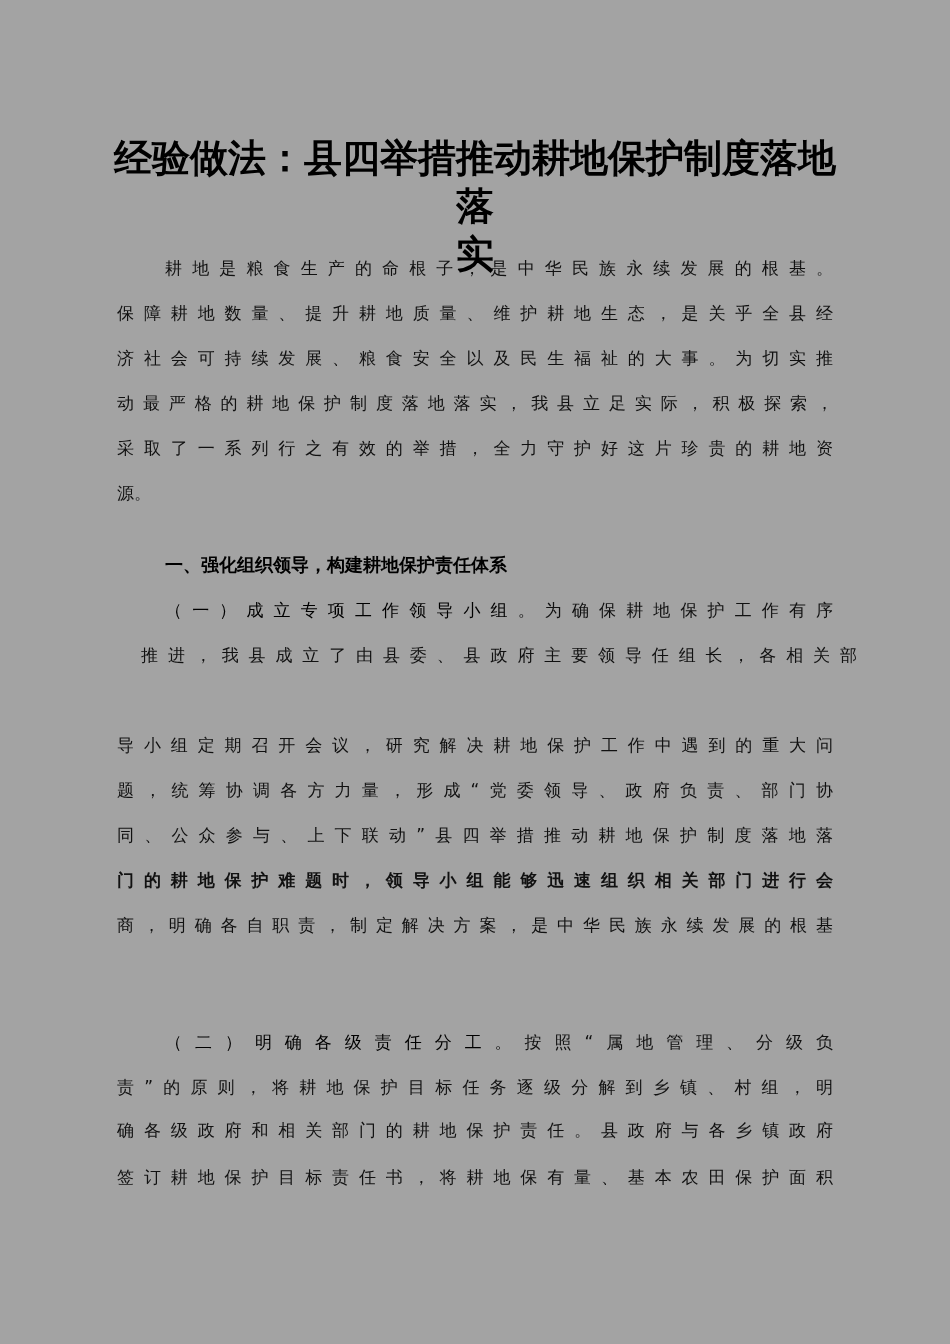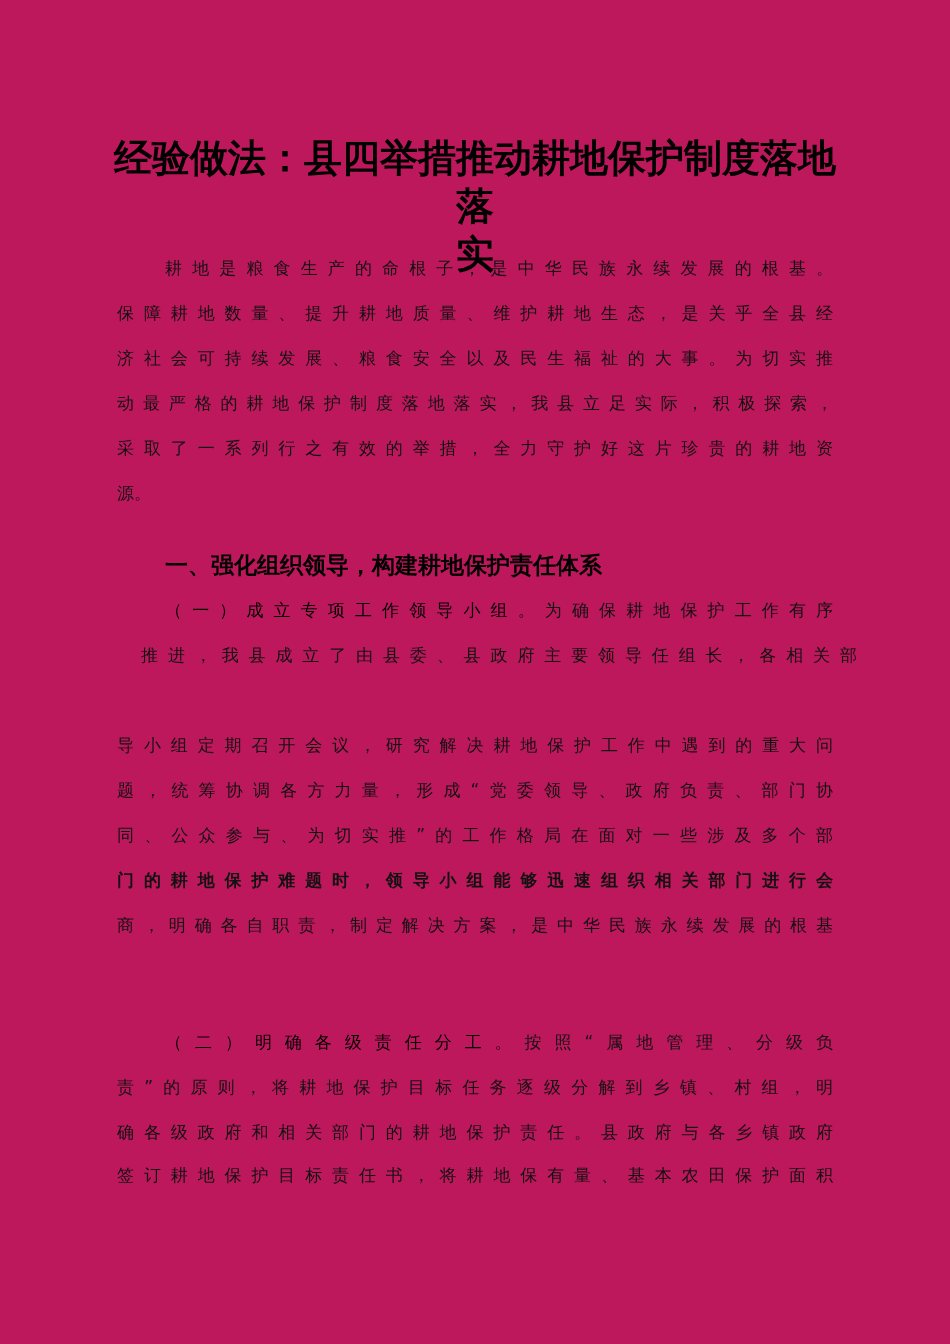--- a/index.html
+++ b/index.html
@@ -1,35 +1,35 @@
 <!DOCTYPE html>
 <html><head>
   <meta charset="utf-8">
   <style>
     html, body { margin: 0; padding: 0; background: #ffffff; }
     body { width: 950px; height: 1344px; position: relative; overflow: hidden; }
-    .page { position: absolute; left: 0; top: 0; width: 950px; height: 1344px; background: #be185d; }
+    .page { position: absolute; left: 0; top: 0; width: 950px; height: 1344px; background: #a3a3a3; }
     .title {
       position: absolute; left: 110px; width: 730px; text-align: center;
       font-family: "DejaVu Serif", "Liberation Serif", serif;
       font-weight: bold; font-size: 38px; color: #000; line-height: 48px;
       top: 134px; letter-spacing: 0px;
     }
     .line {
       position: absolute; left: 117px; width: 716px; height: 32px;
       font-family: "DejaVu Sans", "Liberation Sans", sans-serif;
       font-size: 17px; color: #111; line-height: 32px; white-space: nowrap;
       text-align: justify; text-align-last: justify;
     }
     .line.last { text-align-last: left; }
     .line.indent { left: 165px; width: 668px; }
     .heading {
       position: absolute; left: 165px; height: 32px;
       font-family: "DejaVu Sans", "Liberation Sans", sans-serif;
-      font-weight: bold; font-size: 23px; color: #000; line-height: 32px; white-space: nowrap;
+      font-weight: bold; font-size: 18px; color: #000; line-height: 32px; white-space: nowrap;
     }
     .bold { font-weight: normal; color: #000; }
   </style>
 </head>
 <body>
 
 <div class="page">
   <div class="title">
     <div>经验做法：县四举措推动耕地保护制度落地落</div>
     <div>实</div>
@@ -41,21 +41,21 @@
   <div class="line" style="top:387px;">动最严格的耕地保护制度落地落实，我县立足实际，积极探索，</div>
   <div class="line" style="top:432px;">采取了一系列行之有效的举措，全力守护好这片珍贵的耕地资</div>
   <div class="line last" style="top:477px;">源。</div>
 
   <div class="heading" style="top:549px;">一、强化组织领导，构建耕地保护责任体系</div>
 
   <div class="line indent" style="top:594px;"><span class="bold">（一）成立专项工作领导小组。</span><span>为确保耕地保护工作有序</span></div>
   <div class="line" style="top:639px;margin-left:24px;">推进，我县成立了由县委、县政府主要领导任组长，各相关部</div>
   <div class="line" style="top:729px;">导小组定期召开会议，研究解决耕地保护工作中遇到的重大问</div>
   <div class="line" style="top:774px;">题，统筹协调各方力量，形成“党委领导、政府负责、部门协</div>
-  <div class="line" style="top:819px;">同、公众参与、为切实推”的工作格局在面对一些涉及多个部</div>
+  <div class="line" style="top:819px;">同、公众参与、上下联动”县四举措推动耕地保护制度落地落</div>
   <div class="line" style="top:864px;font-weight:bold;">门的耕地保护难题时，领导小组能够迅速组织相关部门进行会</div>
   <div class="line" style="top:909px;">商，明确各自职责，制定解决方案，是中华民族永续发展的根基</div>
 
   <div class="line indent" style="top:1026px;"><span class="bold">（二）明确各级责任分工。</span><span>按照“属地管理、分级负</span></div>
   <div class="line" style="top:1071px;">责”的原则，将耕地保护目标任务逐级分解到乡镇、村组，明</div>
-  <div class="line" style="top:1116px;">确各级政府和相关部门的耕地保护责任。县政府与各乡镇政府</div>
-  <div class="line" style="top:1161px;font-family:Liberation Mono, monospace;">签订耕地保护目标责任书，将耕地保有量、基本农田保护面积</div>
+  <div class="line" style="top:1116px;font-family:Liberation Mono, monospace;">确各级政府和相关部门的耕地保护责任。县政府与各乡镇政府</div>
+  <div class="line" style="top:1161px;">签订耕地保护目标责任书，将耕地保有量、基本农田保护面积</div>
 </div>
 
 </body></html>

